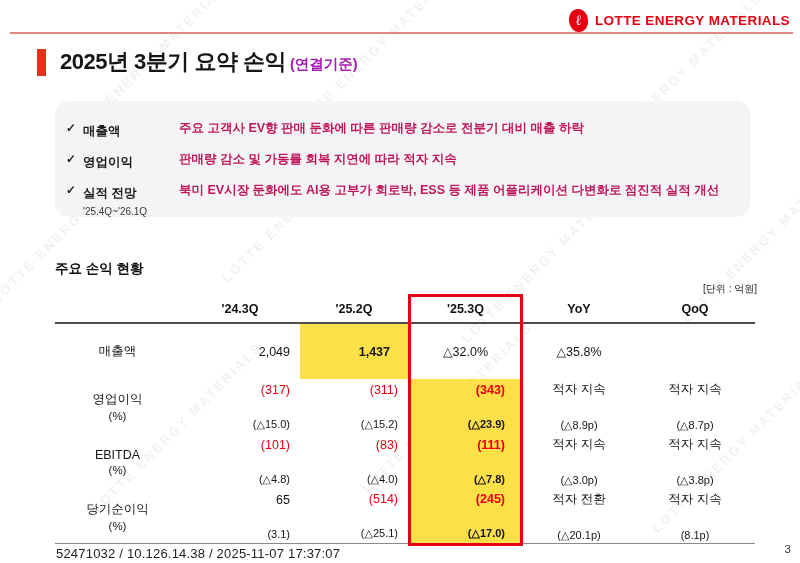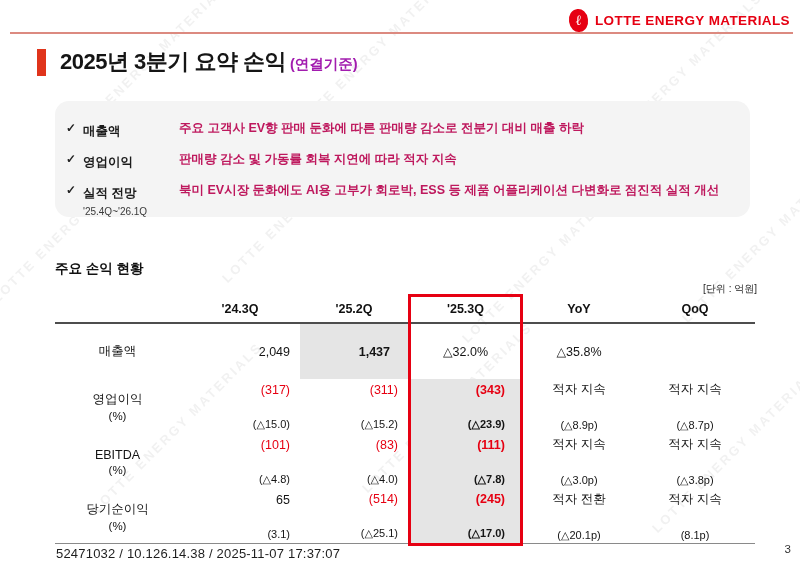--- a/index.html
+++ b/index.html
@@ -55,21 +55,21 @@
   .trow { display:grid; grid-template-columns:125px 120px 108px 115px 112px 120px; }
   .thead-row { height:29px; border-bottom:2px solid #4d4d4d; }
   .thead-row .tcell { align-items:center; justify-content:center; font-weight:bold; font-size:12.5px; }
   .tbody-row { height:55px; }
   .tbody-row:last-child { border-bottom:1.5px solid #8a8a8a; }
   .tcell { display:flex; flex-direction:column; justify-content:center; }
   .tcell.label { align-items:center; }
   .tcell.num { align-items:flex-end; padding-right:10px; }
   .tcell.num.hl { padding-right:18px; }
   .tcell.ctr { align-items:center; }
-  .tcell.hl { background:#e5e5e5; }
+  .tcell.hl { background:#fde047; }
   .main { font-size:12.5px; color:#141414; }
   .sub { font-size:11px; color:#141414; margin-top:21px; }
   .sub:empty { display:none; }
   .neg { color:#e60012; }
   .bold { font-weight:bold; }
   .label .main { font-size:12.5px; }
   .label .sub { font-size:11.5px; margin-top:2px; }
 
   
   .hl-box {

